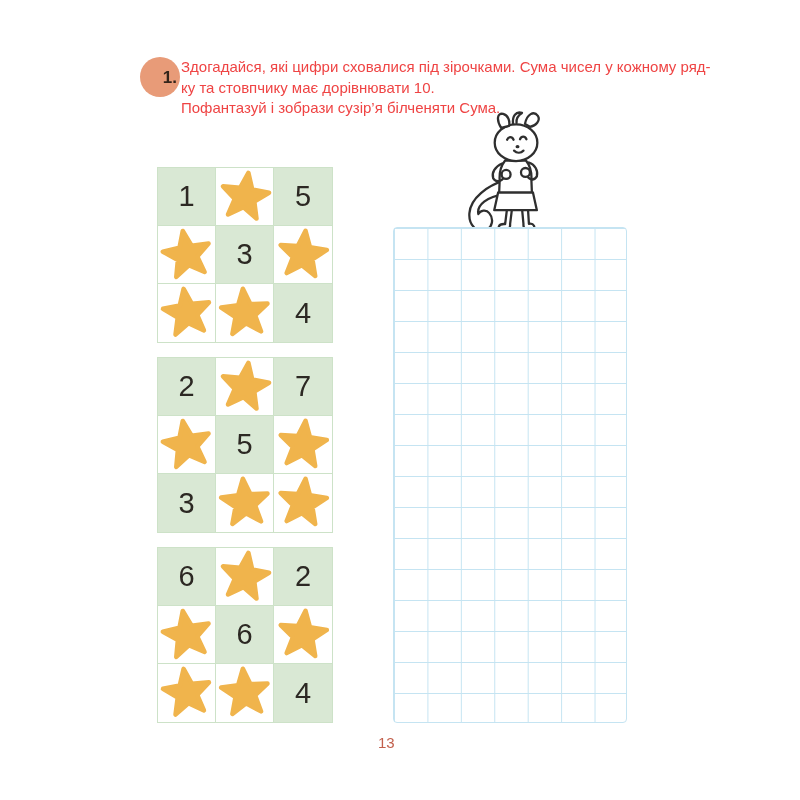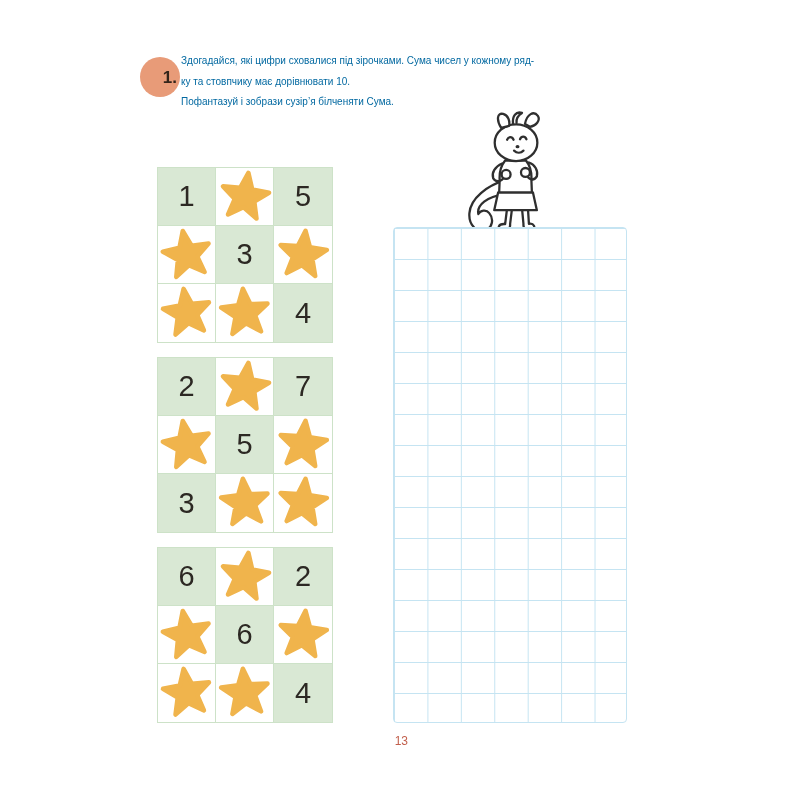--- a/index.html
+++ b/index.html
@@ -12,22 +12,22 @@
     position:absolute;left:140px;top:57px;width:40px;height:40px;
     border-radius:50%;background:#e89b78;
     display:flex;align-items:center;justify-content:flex-end;
   }
   .task-num{
     font-size:17px;font-weight:bold;color:#33241a;padding-right:3px;
     line-height:1;
   }
   
   .instructions{
-    position:absolute;left:181px;top:51px;
-    color:#0369a1;font-size:10px;line-height:20.5px;white-space:nowrap;
+    position:absolute;left:181px;top:57px;
+    color:#ef4444;font-size:15px;line-height:20.5px;white-space:nowrap;
   }
   
   .puzzle{
     position:absolute;left:157px;width:174px;height:174px;
     display:grid;grid-template-columns:repeat(3,58px);grid-template-rows:repeat(3,58px);
     border:1px solid #cde2c8;background:#ffffff;
   }
   .puzzle-1{top:167px;}
   .puzzle-2{top:357px;}
   .puzzle-3{top:547px;}
@@ -55,22 +55,22 @@
   .graph-paper{
     position:absolute;left:393px;top:227px;width:234px;height:496px;
     box-sizing:border-box;border:1px solid #c5e4f2;border-radius:4px;
     background-image:
       linear-gradient(to right, #c5e4f2 1px, transparent 1px),
       linear-gradient(to bottom, #c5e4f2 1px, transparent 1px);
     background-size:33.43px 31px;
   }
   
   .page-number{
-    position:absolute;left:378px;top:734px;width:30px;text-align:right;
-    color:#c2604d;font-size:12px;
+    position:absolute;left:378px;top:734px;width:30px;text-align:left;
+    color:#c2604d;font-size:15px;
   }
 </style>
 </head>
 <body>
 
 <div class="page">
 
   <div class="task-circle">
     <span class="task-num">1.</span>
   </div>

